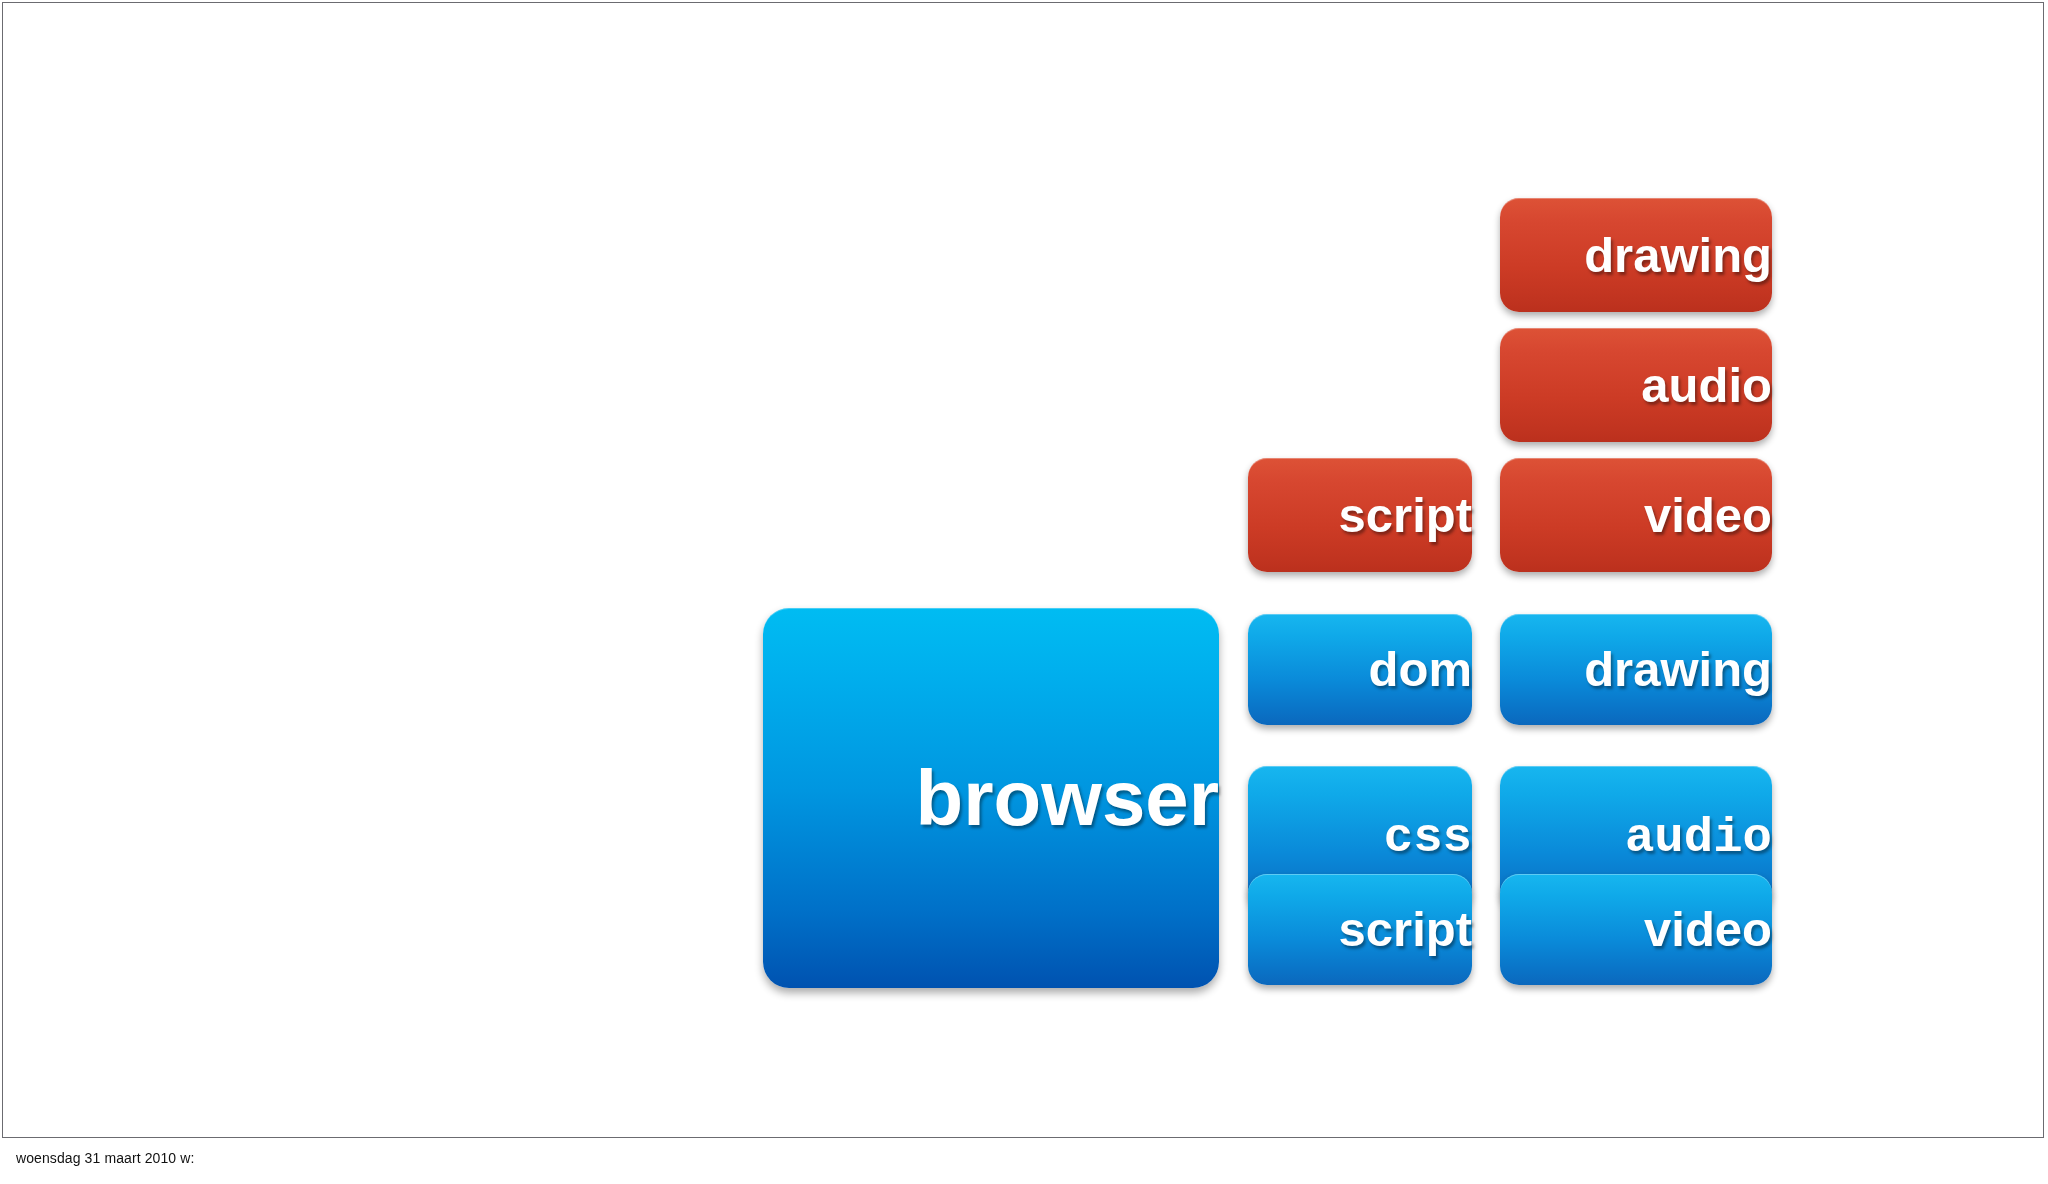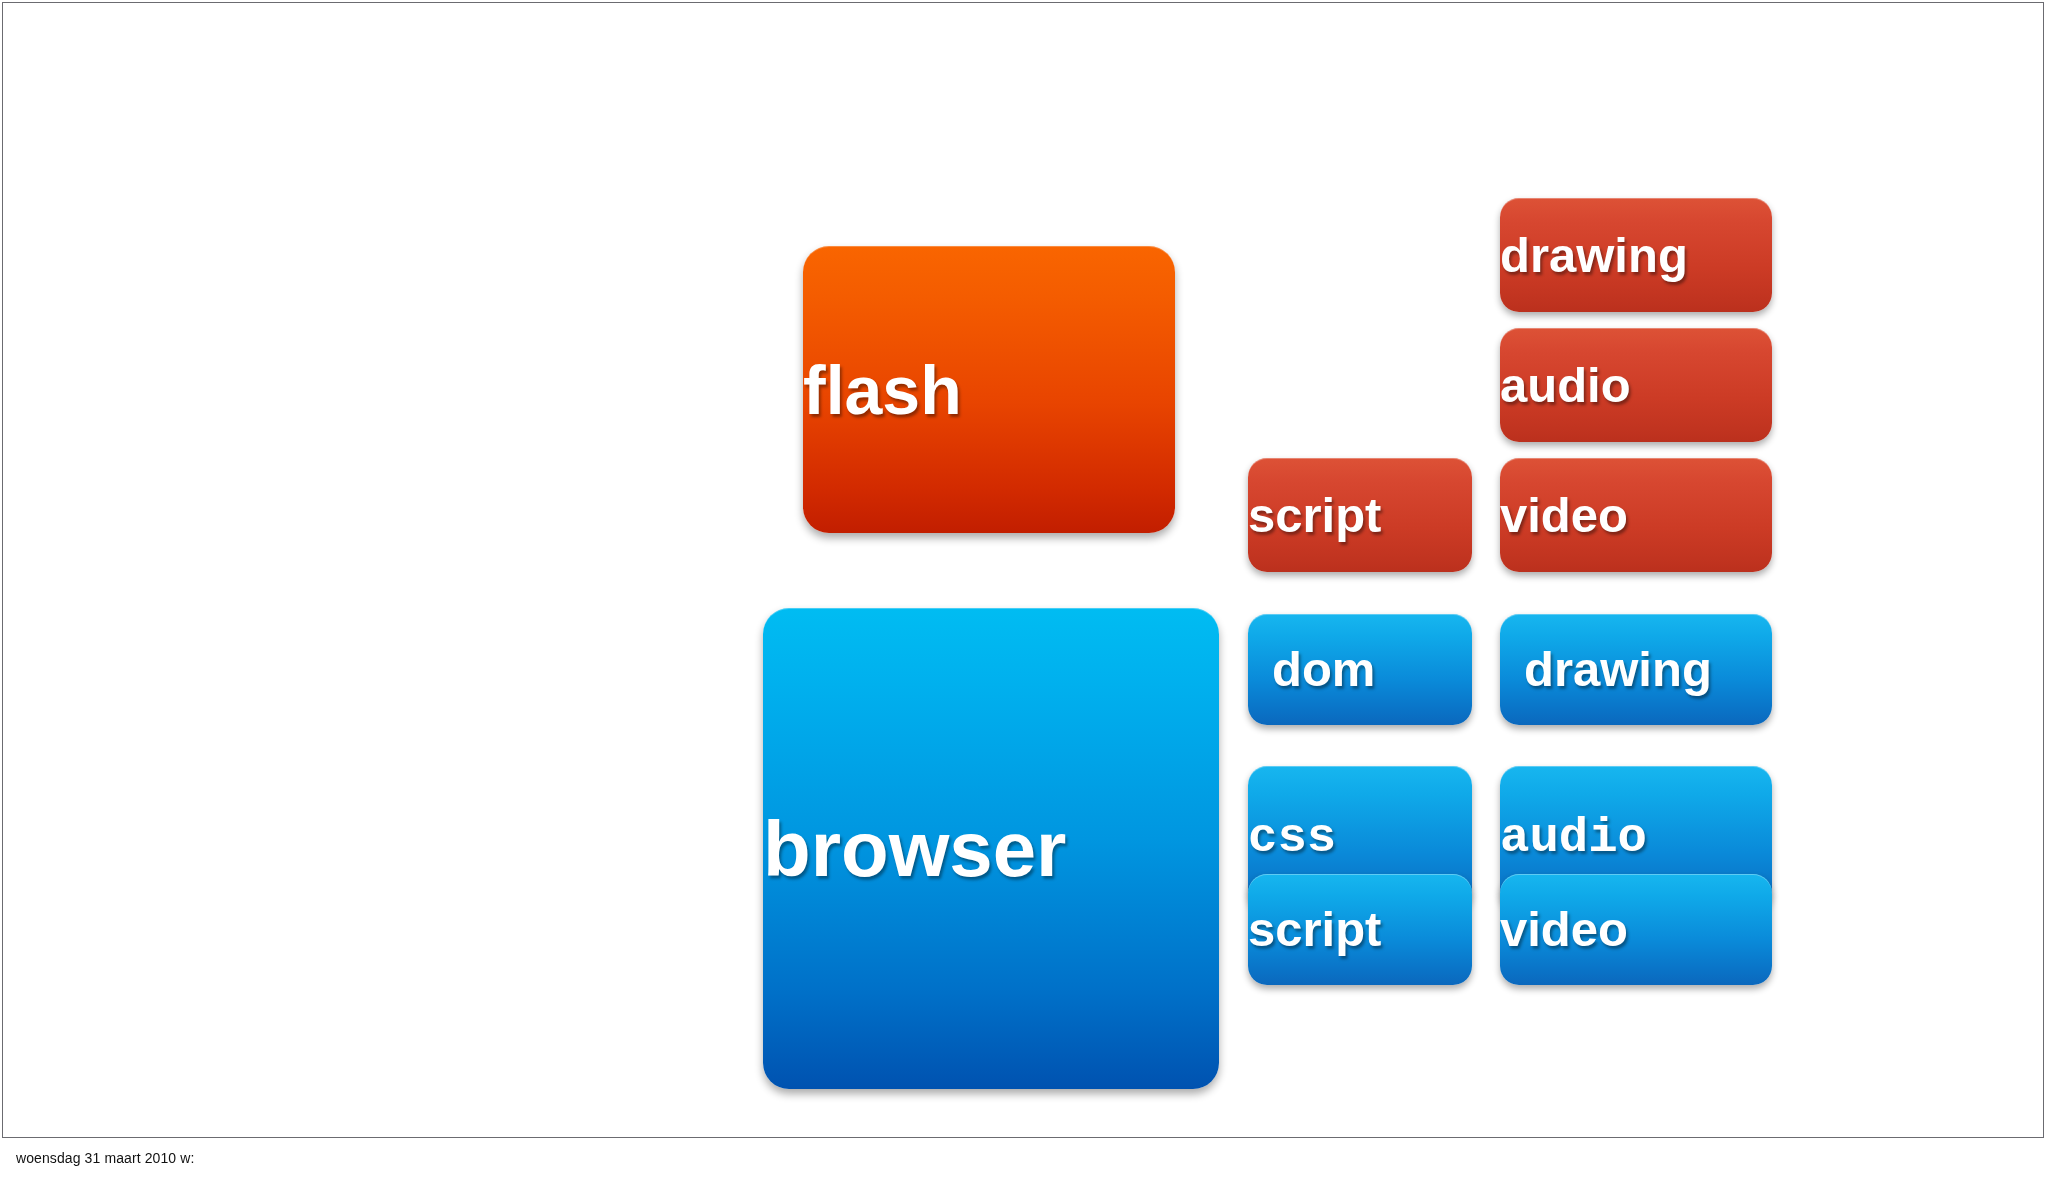--- a/index.html
+++ b/index.html
@@ -38,21 +38,21 @@
     font-family: "Liberation Sans", sans-serif;
     white-space: nowrap;
     letter-spacing: 0.1px;
   }
 
   
   .blk {
     position: absolute;
     display: flex;
     align-items: center;
-    justify-content: flex-start;
+    justify-content: flex-end;
     box-sizing: border-box;
     color: #ffffff;
     font-weight: bold;
     text-align: center;
     line-height: 1;
     user-select: none;
   }
   .blk .lbl {
     display: block;
     text-shadow: 2px 3px 3px rgba(0,0,0,0.38);
@@ -69,21 +69,21 @@
     background: linear-gradient(to bottom, #f96500 0%, #f45c00 18%, #e84400 55%, #d22a00 85%, #c21e00 100%);
     box-shadow: 0 5px 9px rgba(0,0,0,0.33), inset 0 1px 0 rgba(255,255,255,0.25);
     font-size: 68px;
   }
 
   
   .browser {
     left: 760px;
     top: 605px;
     width: 456px;
-    height: 481px;
+    height: 380px;
     border-radius: 26px;
     background: linear-gradient(to bottom, #00bcf2 0%, #00b0ee 16%, #0096e0 48%, #0070c8 80%, #0052b0 100%);
     box-shadow: 0 5px 9px rgba(0,0,0,0.33), inset 0 1px 0 rgba(255,255,255,0.28);
     font-size: 78px;
   }
 
   
   .pill {
     border-radius: 19px;
     font-size: 49px;
@@ -106,23 +106,20 @@
 
   .b-row1 { top: 611px; height: 111px; padding-left: 24px; }
   .b-row2 { top: 763px; height: 144px; font-family: Liberation Mono, monospace; }
   .b-row3 { top: 871px; height: 111px; }
 </style>
 </head>
 <body>
 
 <div class="slide">
 
-  <div class="blk flash">
-    <span class="lbl">flash</span>
-  </div>
 
   <div class="blk browser">
     <span class="lbl">browser</span>
   </div>
 
   <div class="blk pill red col-a r-row3">
     <span class="lbl">script</span>
   </div>
 
   <div class="blk pill red col-b r-row1">

